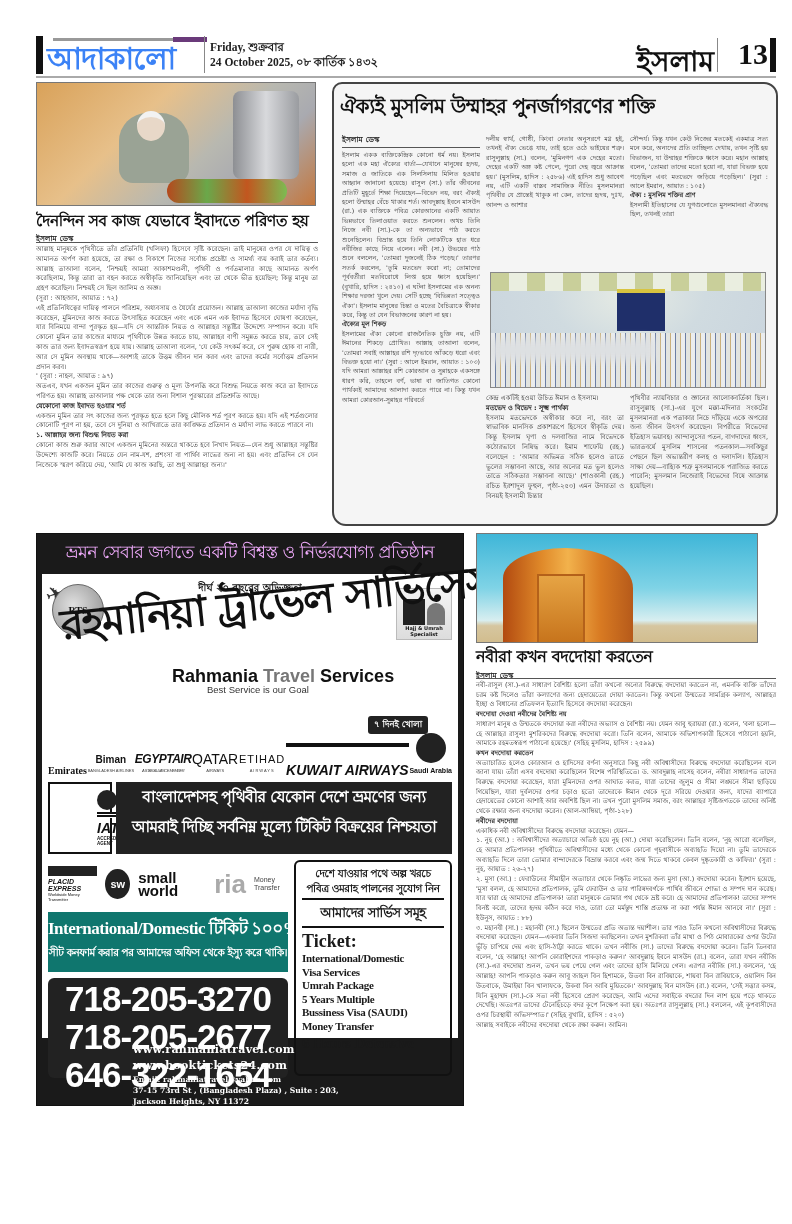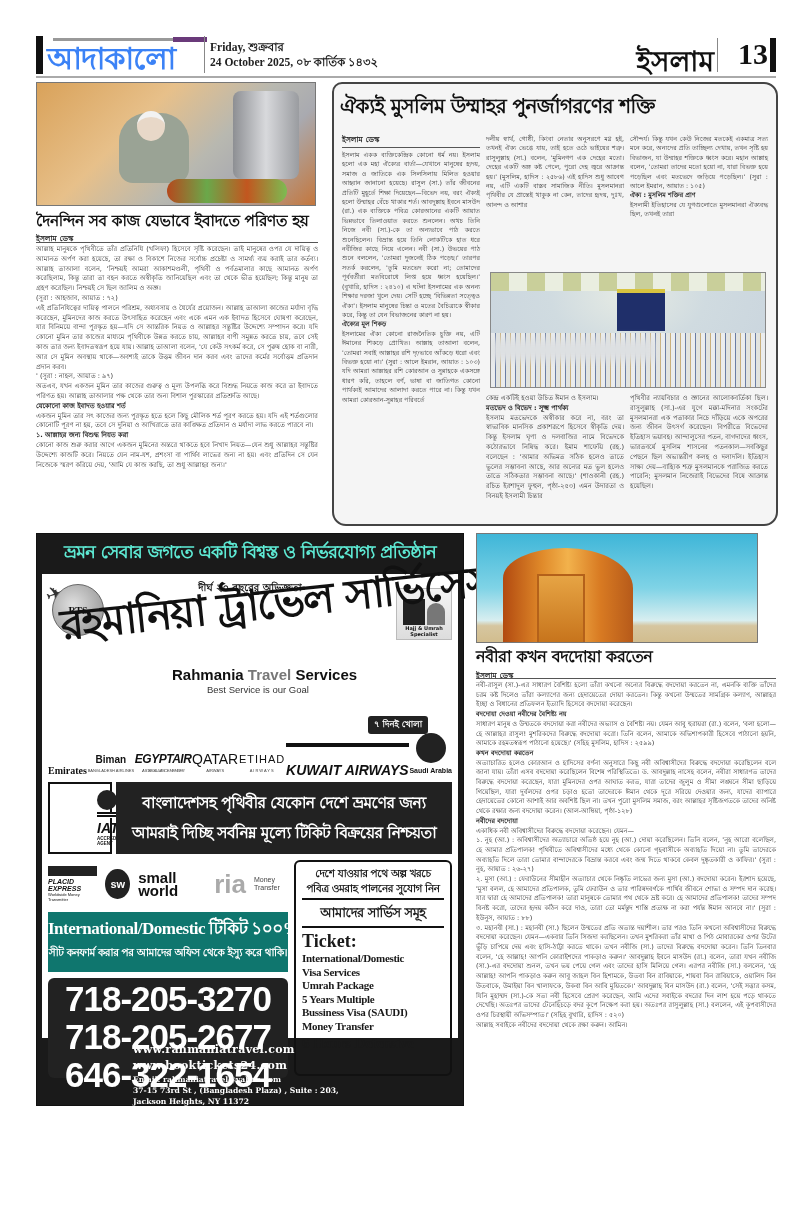--- a/index.html
+++ b/index.html
@@ -49,50 +49,50 @@
   .kaaba-photo .arches { position:absolute; left:0; top:0; width:100%; height:18px; background: repeating-linear-gradient(90deg,#c9cf9a 0 18px,#eaeee0 18px 36px); }
   .kaaba-photo .kaaba { position:absolute; left:126px; top:16px; width:48px; height:42px; background:#1f2f6a; border-top:4px solid #d8c440; }
   .kaaba-photo .crowd { position:absolute; left:0; top:60px; width:100%; height:56px; background: repeating-linear-gradient(90deg,#f0f0f0 0 4px,#5a6e9a 4px 5px,#e6e6e0 5px 9px,#c9a86a 9px 10px); opacity:.85; }
   .kaaba-photo .blur { position:absolute; left:0; top:66px; width:60%; height:22px; background:#dde0e2; filter: blur(4px); }
   .feat-bottom { position: absolute; top: 310px; width: 138px; }
   .feat-bottom.b2 { left: 152px; }
   .feat-bottom.b3 { left: 296px; }
 
   
   .ad { position: absolute; left: 36px; top: 533px; width: 428px; height: 573px; background: #1a1a1a; border: 1px solid #111; }
-  .ad-top { height: 38px; display:flex; align-items:center; justify-content:center; color:#5eead4; font-weight:bold; font-size: 17.5px; letter-spacing: -0.6px; white-space: nowrap; }
+  .ad-top { height: 38px; display:flex; align-items:center; justify-content:center; color:#f0abfc; font-weight:normal; font-size: 17.5px; letter-spacing: -0.6px; white-space: nowrap; }
   .ad-inner { position:absolute; left: 5px; top: 40px; width: 416px; height: 464px; background: #fff; }
   .ad-exp { position:absolute; left: 0; top: 6px; width: 100%; text-align:center; font-weight:bold; font-size:10px; color:#111; }
   .ad-rts { position:absolute; left: 10px; top: 10px; width: 52px; height: 52px; border-radius:50%; background: radial-gradient(circle at 40% 40%, #e0e0e0, #888); border:1px solid #666; display:flex; align-items:center; justify-content:center; font-family:"Liberation Serif",serif; font-weight:bold; font-size:10px; color:#111; }
   .ad-plane-icon { position:absolute; left: 4px; top: 8px; font-size: 22px; color:#333; transform: rotate(-20deg); }
   .ad-hajj { position:absolute; right: 6px; top: 14px; width: 56px; height: 52px; border:1px solid #bbb; background: linear-gradient(180deg,#f4f4f4,#ddd); }
   .ad-hajj .cube { position:absolute; left:6px; top:10px; width:22px; height:26px; background:#222; }
   .ad-hajj .dome { position:absolute; right:6px; top:14px; width:18px; height:22px; border-radius:9px 9px 0 0; background:#777; }
   .ad-hajj .cap { position:absolute; left:0; bottom:2px; width:100%; text-align:center; font-size:5px; font-weight:bold; color:#111; }
   .ad-brand-bn { position:absolute; left: 22px; top: 22px; width: 380px; text-align:center; font-weight:900; font-size: 42px; line-height: 60px; letter-spacing: -2px; color:#111; transform: rotate(-6deg); transform-origin: left bottom; white-space: nowrap; }
-  .ad-brand-en { position:absolute; left: 130px; top: 92px; font-family:"Liberation Sans",sans-serif; font-weight:bold; font-size: 15px; color:#111; }
+  .ad-brand-en { position:absolute; left: 130px; top: 92px; font-family:"Liberation Sans",sans-serif; font-weight:bold; font-size: 18px; color:#111; }
   .ad-brand-en .travel { color:#777; }
   .ad-goal { position:absolute; left: 165px; top: 110px; font-family:"Liberation Sans",sans-serif; font-size: 9.5px; color:#333; }
   .ad-open { position:absolute; left: 326px; top: 142px; background:#222; color:#fff; font-weight:bold; font-size: 8.5px; padding: 2px 6px; border-radius: 3px; }
   .ad-airlines { position:absolute; left: 6px; top: 160px; width: 404px; height: 42px; display:flex; justify-content:space-between; align-items:flex-end; }
   .airline { font-family:"Liberation Sans",sans-serif; font-weight:bold; color:#111; text-align:center; font-size: 10px; line-height: 11px; }
   .airline .mini { display:block; font-size:4px; font-weight:normal; color:#444; }
   .airline.emirates { font-family:"Liberation Serif",serif; font-size:10px; }
   .airline.egypt { font-style: italic; font-size: 12px; letter-spacing:-0.5px; }
   .airline.qatar { font-weight: normal; font-size: 14px; }
   .airline.etihad { font-weight: normal; font-size: 11px; letter-spacing:1px; }
   .airline.kuwait { font-style: italic; font-size: 14px; border-top: 4px solid #111; padding-top:18px; }
   .airline.saudi { font-size: 7px; }
   .airline .circle { display:block; width: 30px; height: 30px; border-radius:50%; background:#222; margin: 0 auto 2px; }
   .ad-iata { position:absolute; left: 6px; top: 208px; width: 64px; height: 72px; border: 2px solid #111; text-align:center;padding-left:47px; }
   .ad-iata .globe { width: 20px; height: 20px; border-radius: 50%; background:#222; margin: 6px auto 0; }
   .ad-iata .wings { width: 48px; height: 6px; background: repeating-linear-gradient(180deg,#111 0 2px,#fff 2px 3px); margin: 2px auto; }
   .ad-iata .name { font-family:"Liberation Sans",sans-serif; font-weight:bold; font-style: italic; font-size: 14px; color:#111; }
   .ad-iata .agent { font-family:"Liberation Sans",sans-serif; font-weight:bold; font-size: 4.5px; color:#111; }
-  .ad-promo { position:absolute; left: 74px; top: 208px; width: 336px; height: 72px; background:#222; color:#fff; font-weight:bold; font-size: 15.5px; line-height: 30px; text-align:center; padding-top: 6px; letter-spacing:-0.6px; white-space: nowrap; }
+  .ad-promo { position:absolute; left: 74px; top: 208px; width: 336px; height: 72px; background:#222; color:#fff; font-weight:bold; font-size: 15.5px; line-height: 30px; text-align:center; letter-spacing:-0.6px; white-space: nowrap; }
   .ad-money { position:absolute; left: 6px; top: 288px; width: 246px; height: 44px; display:flex; align-items:center; gap: 8px; }
   .placid { font-family:"Liberation Sans",sans-serif; font-style: italic; font-weight:bold; font-size: 7px; color:#111; border-top: 10px solid #222; width: 60px; padding-top: 2px; }
   .placid .tag { display:block; font-size: 4px; font-style: normal; font-weight: normal; }
   .sw { width: 30px; height: 30px; border-radius: 50%; background:#222; color:#fff; font-family:"Liberation Sans",sans-serif; font-weight:bold; font-size: 11px; display:flex; align-items:center; justify-content:center; }
   .smallworld { font-family:"Liberation Sans",sans-serif; font-weight:bold; font-size: 15px; line-height: 13px; color:#111; }
   .ria { font-family:"Liberation Sans",sans-serif; font-weight:bold; font-size: 26px; color:#aaa; }
   .ria-sub { font-family:"Liberation Sans",sans-serif; font-size: 7px; color:#444; line-height: 8px; }
   .ad-intl { position:absolute; left: 6px; top: 338px; width: 240px; height: 60px; background:#0f766e; color:#fff; text-align:center; padding-top:4px; }
   .ad-intl .l1 { font-family:"Liberation Serif",serif; font-weight:bold; font-size: 17px; letter-spacing:-0.5px; line-height: 26px; white-space:nowrap; }
   .ad-intl .l2 { font-weight:bold; font-size: 10.5px; letter-spacing:-0.5px; line-height: 20px; white-space:nowrap; }

